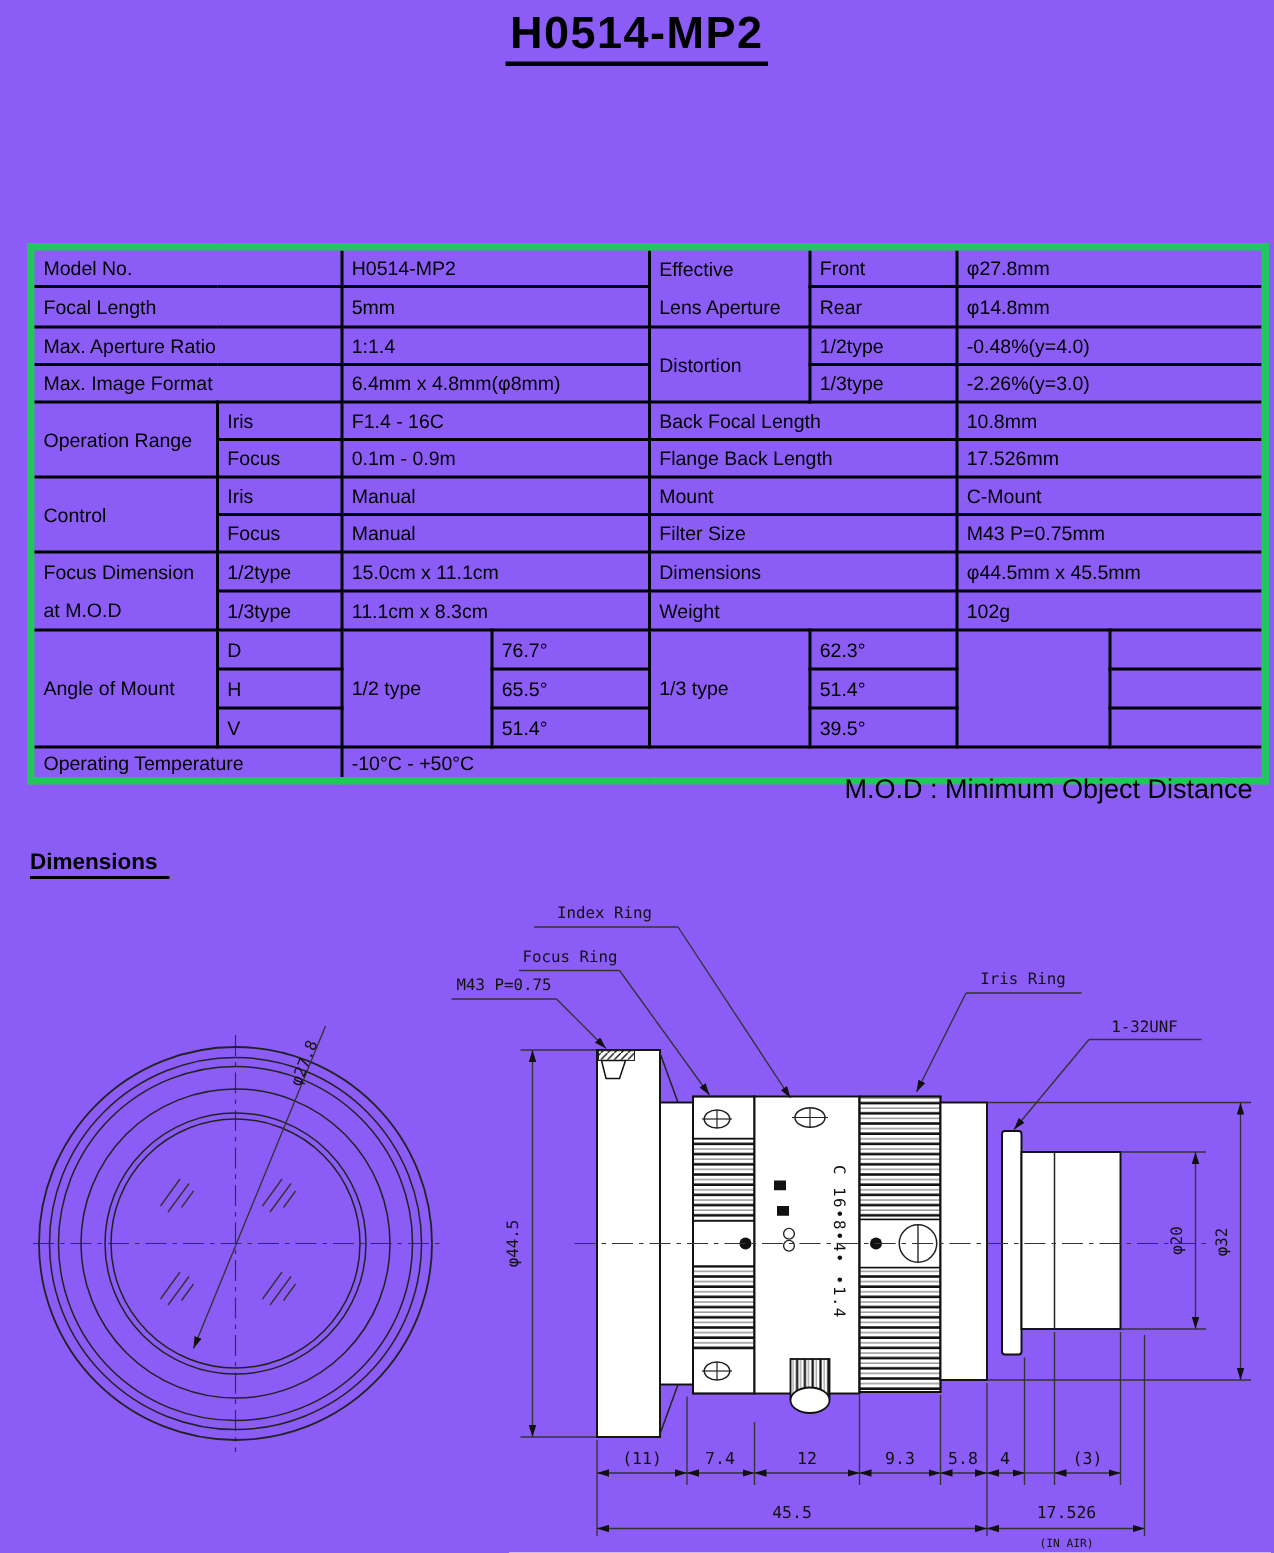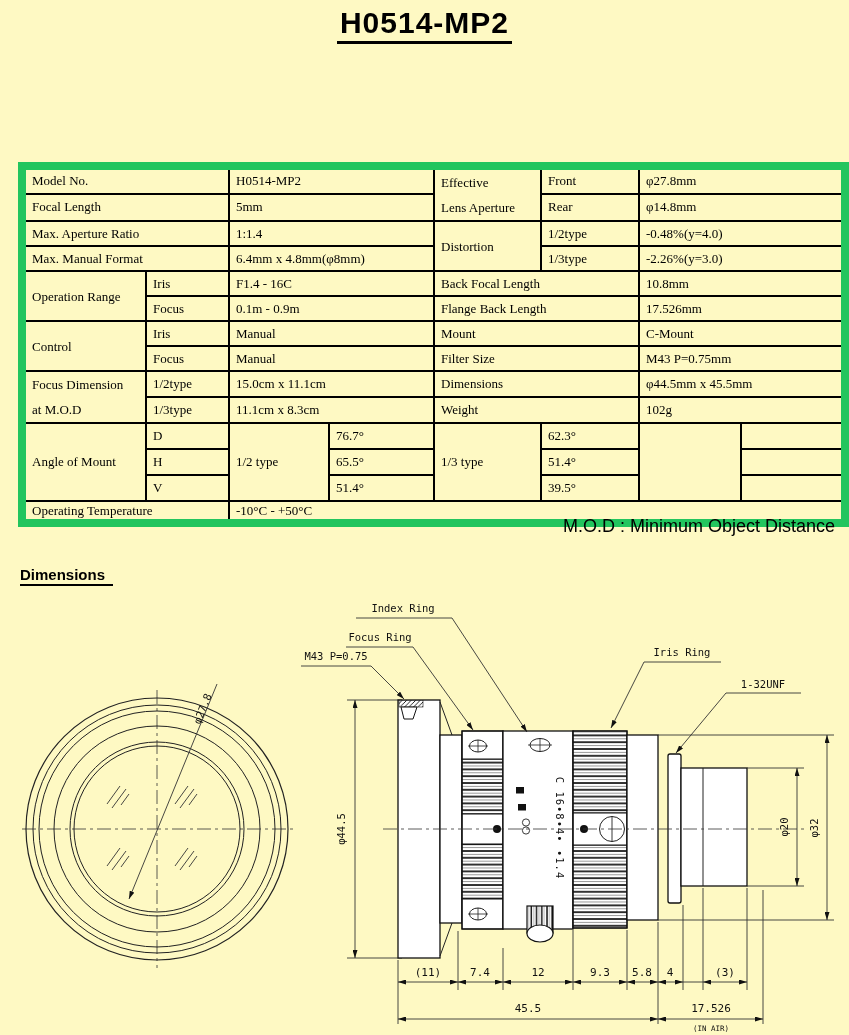--- a/index.html
+++ b/index.html
@@ -1,30 +1,30 @@
 <!DOCTYPE html>
 <html><head>
 <meta charset="utf-8">
 <style>
   html,body{margin:0;padding:0;background:#fff;}
-  #page{position:relative;width:849px;height:1035px;background:#fef9c3;
+  #page{position:relative;width:849px;height:1035px;background:#8b5cf6;
         font-family:"Liberation Sans",sans-serif;color:#000;overflow:hidden;}
 
   
   .title-wrap{position:absolute;top:6px;left:0;width:100%;text-align:center;}
   .title{display:inline-block;font-size:30px;font-weight:bold;letter-spacing:1px;
          border-bottom:3px solid #000;padding:0 3px 1px 3px;}
   .subtitle{position:absolute;left:20px;top:62px;font-size:14.5px;font-weight:bold;line-height:28px;white-space:pre;}
   .mod-note{position:absolute;top:516px;right:14px;font-size:18px;}
   .dims-heading{position:absolute;left:20px;top:566px;font-size:15px;font-weight:bold;
                 border-bottom:2px solid #000;padding:0 8px 1px 0;}
 
   
   table.spec{position:absolute;left:18px;top:162px;border-collapse:collapse;table-layout:fixed;
-             border:8px solid #22c55e;font-size:13px;font-family:Liberation Serif, serif;}
+             border:5px solid #22c55e;font-size:13px;}
   table.spec td{border:2px solid #000;padding:0 6px;vertical-align:middle;overflow:hidden;white-space:nowrap;}
   table.spec tr.r25{height:25px;}
   table.spec tr.r26{height:26px;}
   table.spec tr.r22{height:22px;}
   td.vtop{vertical-align:top;line-height:25px;white-space:normal;}
   td.vtop26{vertical-align:top;line-height:26px;}
 
   
   svg{position:absolute;left:0;top:590px;}
   .oline{fill:none;stroke:#222;stroke-width:1;}
@@ -73,21 +73,21 @@
         <td colspan="2">φ14.8mm</td>
       </tr>
       <tr class="r25">
         <td colspan="2">Max. Aperture Ratio</td>
         <td colspan="2">1:1.4</td>
         <td rowspan="2" class="vtop">Distortion</td>
         <td>1/2type</td>
         <td colspan="2">-0.48%(y=4.0)</td>
       </tr>
       <tr class="r25">
-        <td colspan="2">Max. Manual Format</td>
+        <td colspan="2">Max. Image Format</td>
         <td colspan="2">6.4mm x 4.8mm(φ8mm)</td>
         <td>1/3type</td>
         <td colspan="2">-2.26%(y=3.0)</td>
       </tr>
       <tr class="r25">
         <td rowspan="2" class="vtop">Operation Range</td>
         <td>Iris</td>
         <td colspan="2">F1.4 - 16C</td>
         <td colspan="2">Back Focal Length</td>
         <td colspan="2">10.8mm</td>

